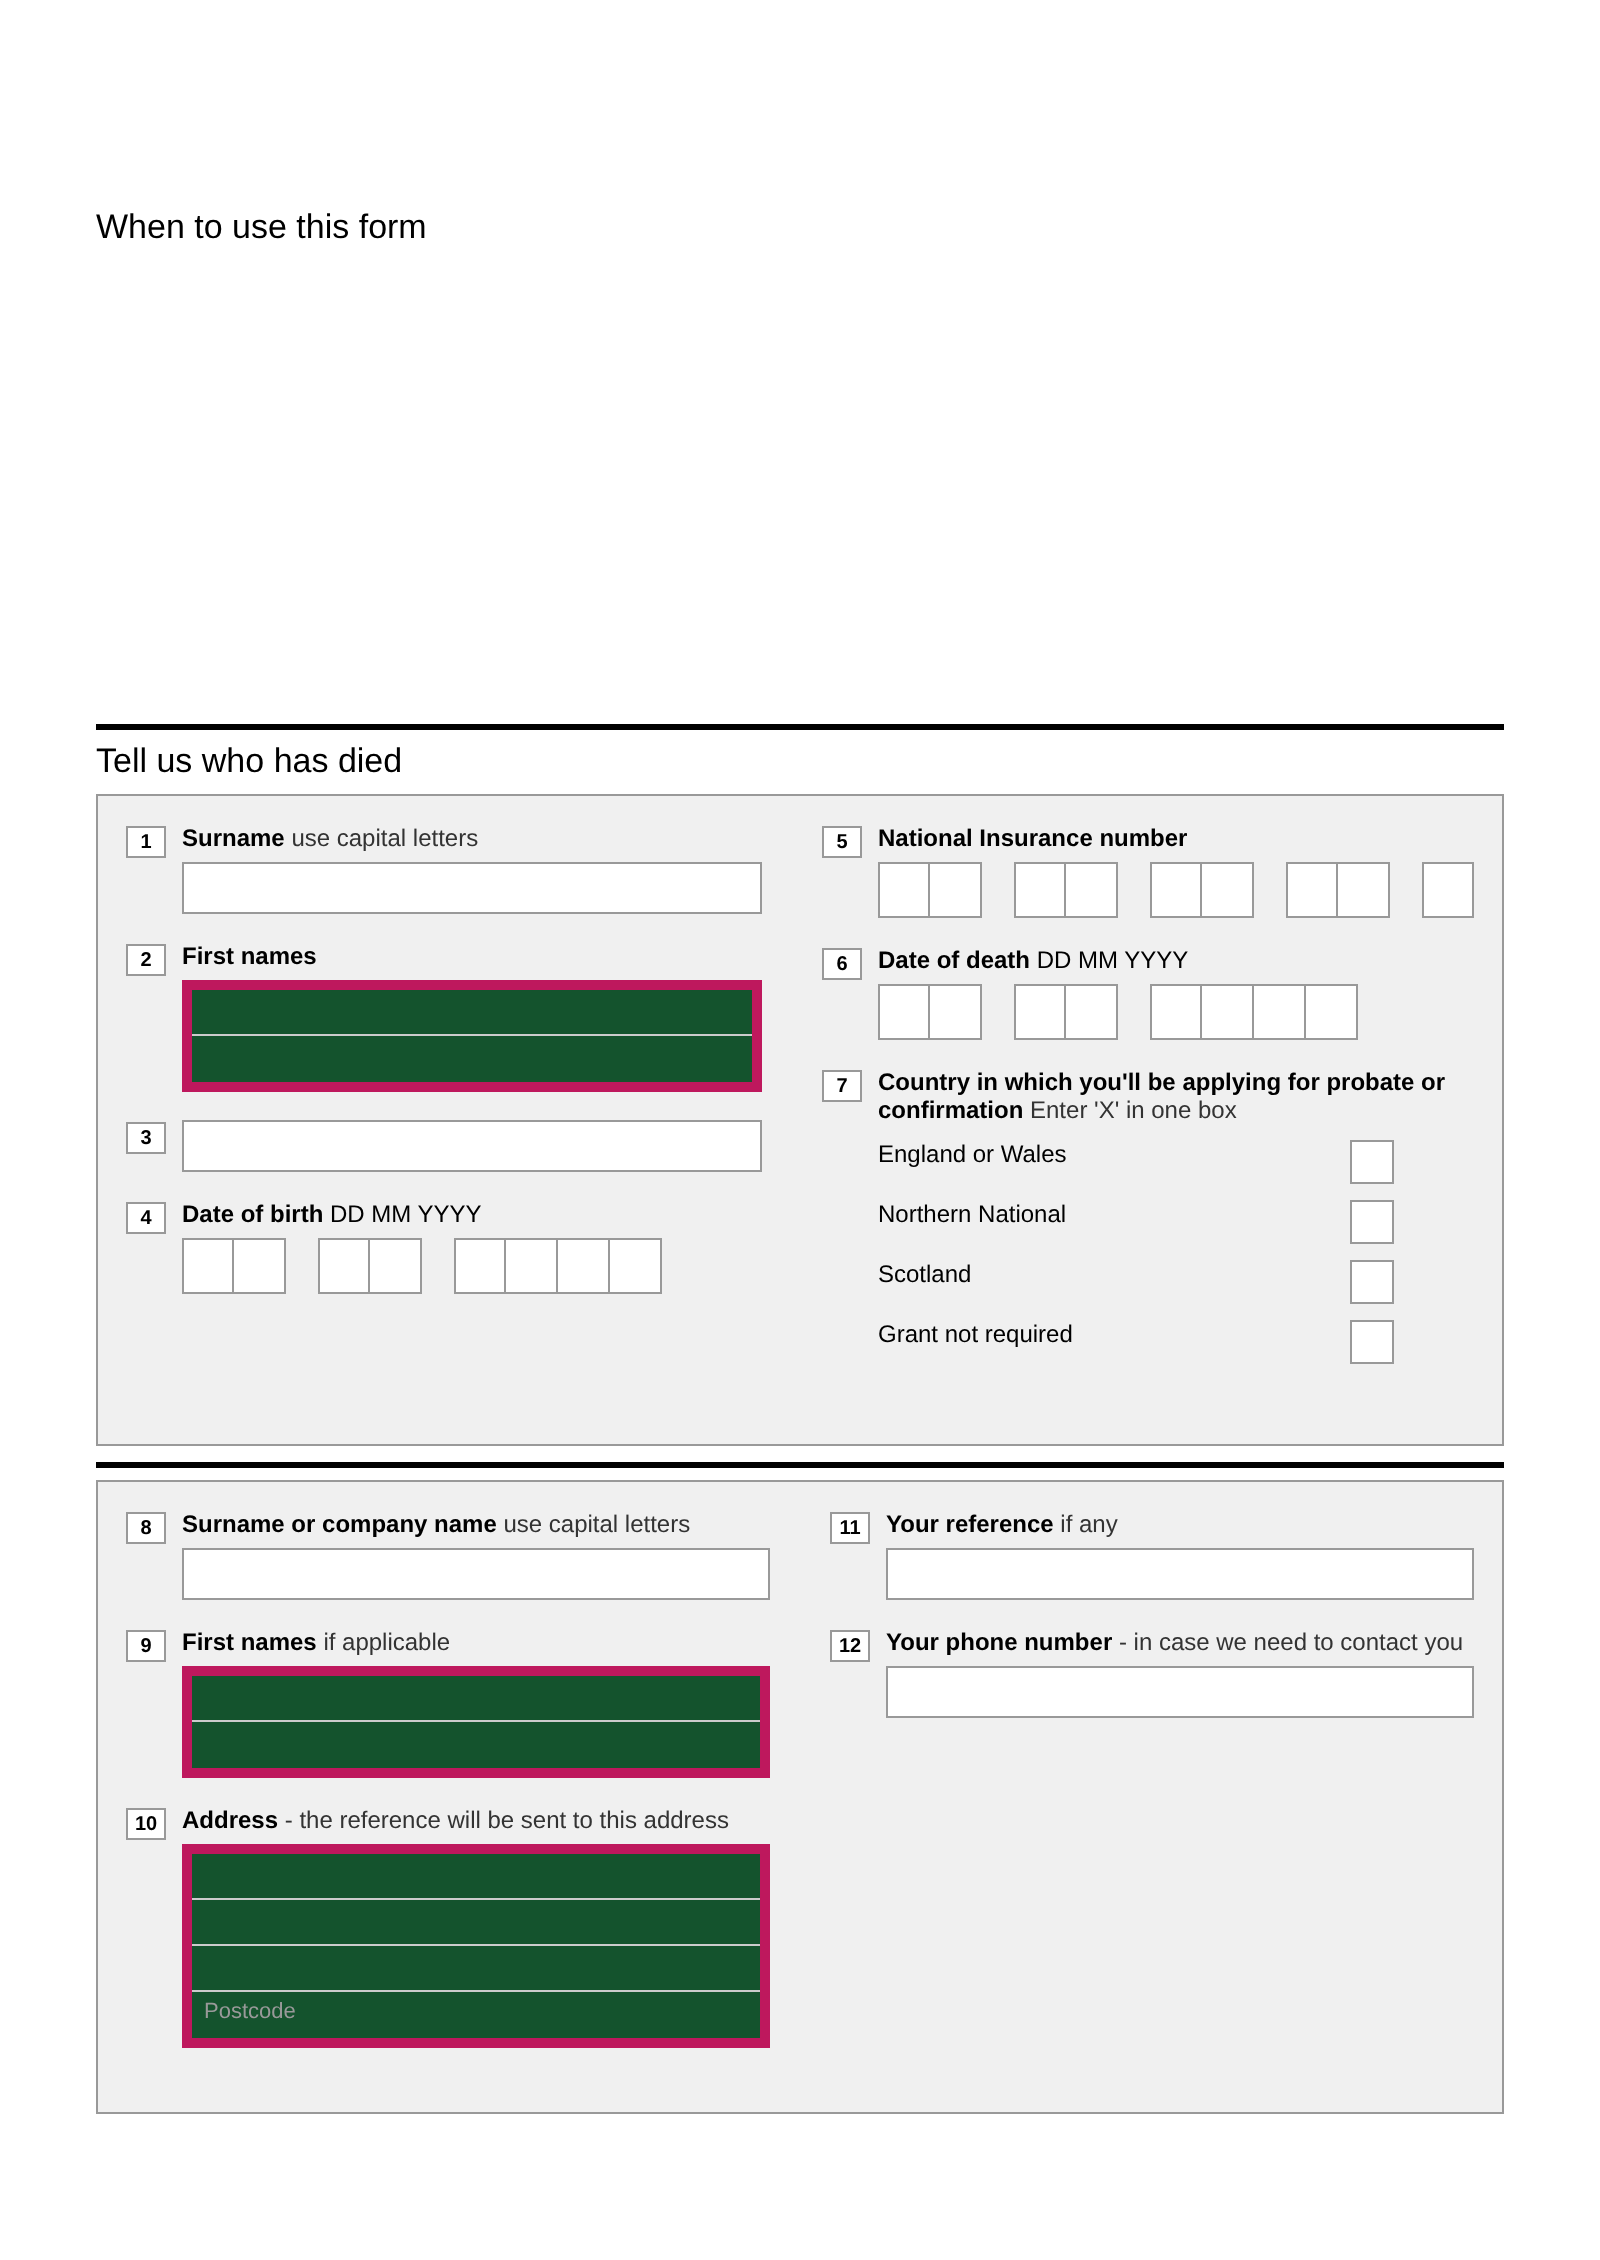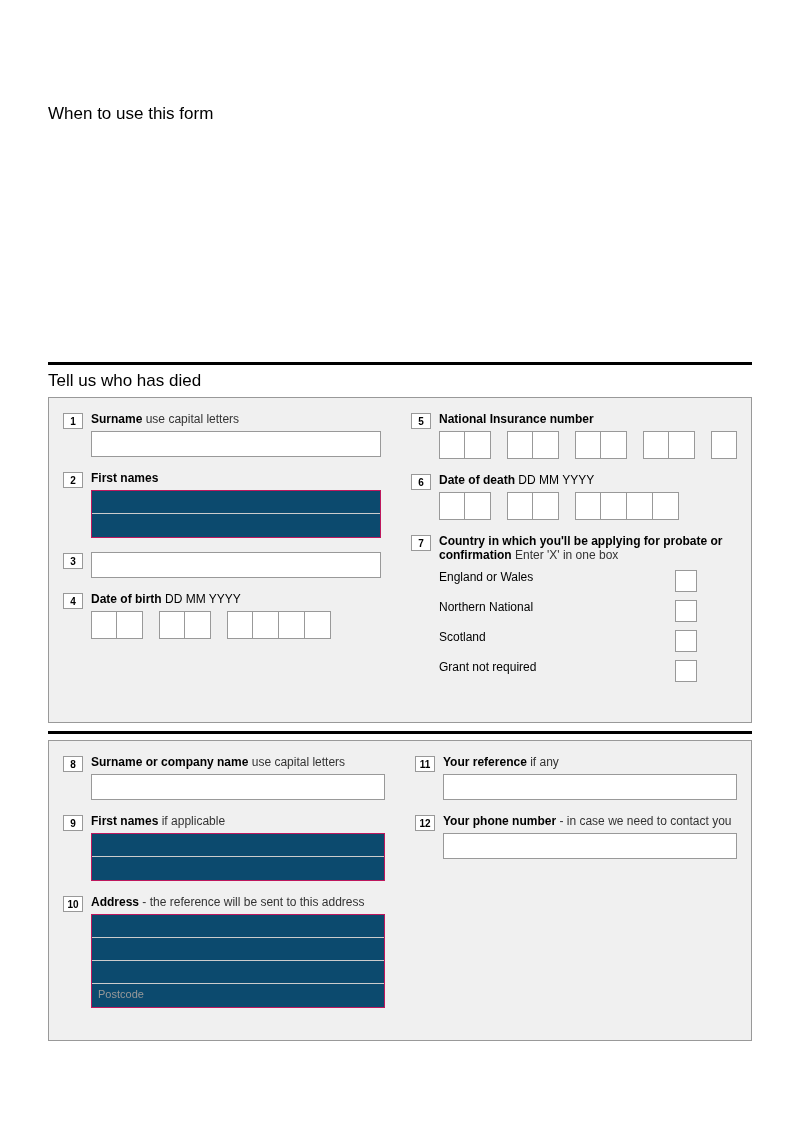--- a/index.html
+++ b/index.html
@@ -21,21 +21,21 @@
   .form-col { flex: 1; }
   .field { margin-bottom: 14px; }
   .field-row { display: flex; align-items: flex-start; gap: 8px; }
   .num-box { background: #fff; border: 1px solid #999; width: 20px; height: 16px; display: flex; align-items: center; justify-content: center; font-size: 10px; font-weight: bold; flex-shrink: 0; margin-top: 1px; margin-left:-22px; }
   .field-content { flex: 1; }
   .label { font-size: 12px; margin-bottom: 5px; }
   .label b { font-weight: bold; }
   .hint { font-weight: normal; color: #333; }
   .hint-grey { color:#000000; }
   .input-text { background: #fff; border: 1px solid #999; height: 26px; width: 100%; padding: 0 5px; }
-  .input-multi { background: #0c4a6e; border: 1px solid #be185d; width: 100%; }
+  .input-multi { background: #14532d; border: 5px solid #be185d; width: 100%; }
   .input-multi .line { border-bottom: 1px solid #ccc; height: 23px; }
   .input-multi .line:last-child { border-bottom: none; }
   .input-multi .pc { border-bottom:none; padding:4px 6px; color:#999; font-size:11px; height:23px; }
   .char-boxes { display: flex; gap: 4px; }
   .char-group { display: flex; }
   .char-box { background: #fff; border: 1px solid #999; width: 26px; height: 28px; }
   .char-box + .char-box { border-left: none; }
   .gap { width: 8px; }
   .checkbox-row { display: flex; justify-content: space-between; margin-bottom: 8px; padding-right: 40px; }
   .checkbox { background: #fff; border: 1px solid #999; width: 22px; height: 22px; }

